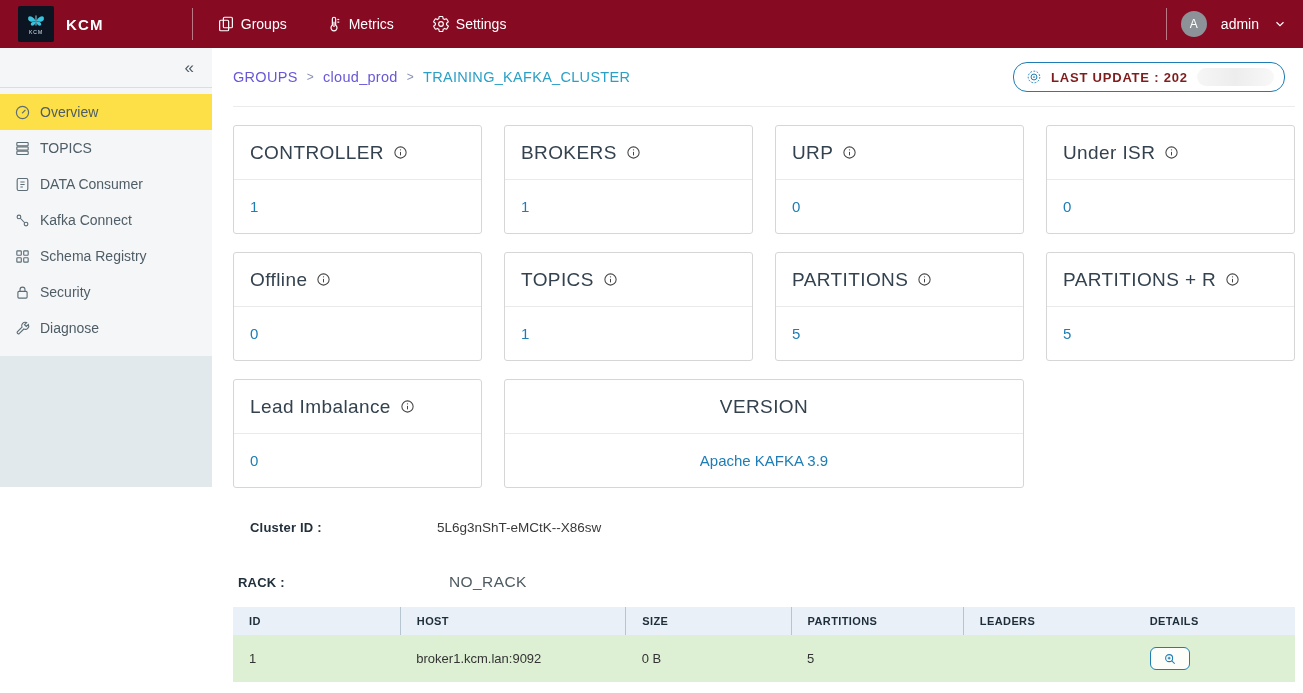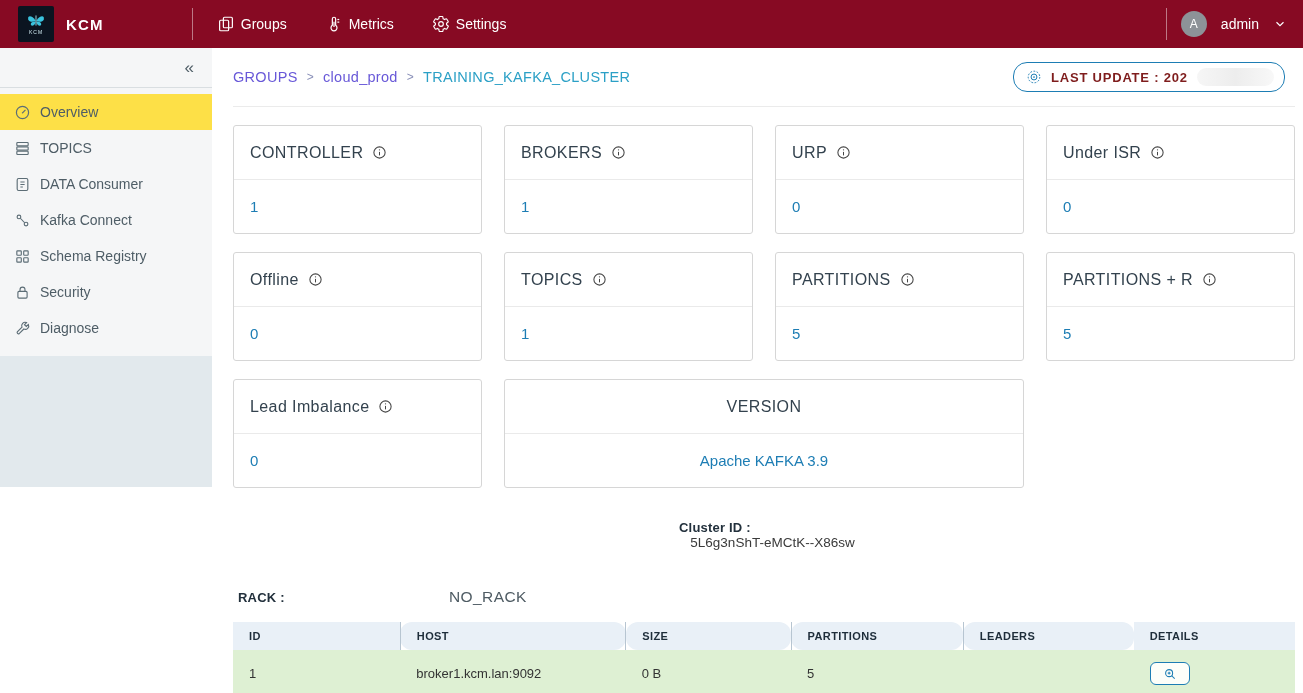--- a/index.html
+++ b/index.html
@@ -54,40 +54,40 @@
   .last-update-label { color:#7f1d1d; font-size:13px; font-weight:700; letter-spacing:.8px;
     white-space:nowrap; }
   .shimmer { flex:1; height:18px; border-radius:9px;
     background:linear-gradient(90deg,#f6f6f6,#ededed,#f8f8f8); }
 
   
   .cards { display:grid; grid-template-columns:repeat(4,1fr); gap:18px 22px; margin-top:18px; }
   .statcard { border:1px solid #D6D6D6; border-radius:3px; background:#fff;
     display:flex; flex-direction:column; }
   .c-head { height:54px; display:flex; align-items:center; gap:9px; padding:0 16px;
-    border-bottom:1px solid #EAEAEA; color:#33424E; font-size:16px; letter-spacing:.4px; }
+    border-bottom:1px solid #EAEAEA; color:#33424E; font-size:19px; letter-spacing:.4px; }
   .c-head svg { width:15px; height:15px; color:#454545; flex:none; cursor:pointer; }
   .c-val { height:53px; display:flex; align-items:center; padding:0 16px;
     color:#1D7DB4; font-size:15px; }
   .statcard.version { grid-column:2 / span 2; }
   .statcard.version .c-head, .statcard.version .c-val { justify-content:center; padding:0; }
 
   
   .meta-row { display:flex; align-items:center; }
-  .meta-row.cluster { margin-top:32px; padding-left:17px;flex-direction:column; }
+  .meta-row.cluster { margin-top:32px; padding-left:17px; }
   .meta-row.rack { margin-top:38px; padding-left:5px;gap:24px; }
   .meta-label { font-size:13px; font-weight:700; color:#22303C; width:187px; letter-spacing:.2px; }
   .meta-value { font-size:13.5px; color:#3A3A3A; }
   .meta-value.rack-val { font-size:15.5px; color:#4E5B63; letter-spacing:.4px; }
 
   
   .btable { margin-top:16px; width:100%; border-collapse:collapse; table-layout:fixed; }
   .btable thead th { background:#E9F0F7; height:28px; text-align:left; padding:0 0 0 16px;
     font-size:11px; font-weight:700; color:#1E2D3A; letter-spacing:.4px; }
-  .btable thead th.sep { border-left:1px solid #B7C5D1;border-radius:12px; }
+  .btable thead th.sep { border-left:1px solid #B7C5D1; }
   .btable tbody td { background:#DEF0D3; height:47px; padding:0 0 0 16px; font-size:13px;
     color:#333; vertical-align:middle; }
   .col-id{width:167px} .col-host{width:225px} .col-size{width:165px}
   .col-part{width:172px} .col-lead{width:170px} .col-det{width:161px}
   .detail-btn { width:40px; height:23px; border:1px solid #1d7db4; border-radius:6px;
     background:#fdfef9; display:flex; align-items:center; justify-content:center; cursor:pointer; }
   .detail-btn svg { width:14px; height:14px; color:#1d7db4; }
 
   svg { display:block; }
 </style>

